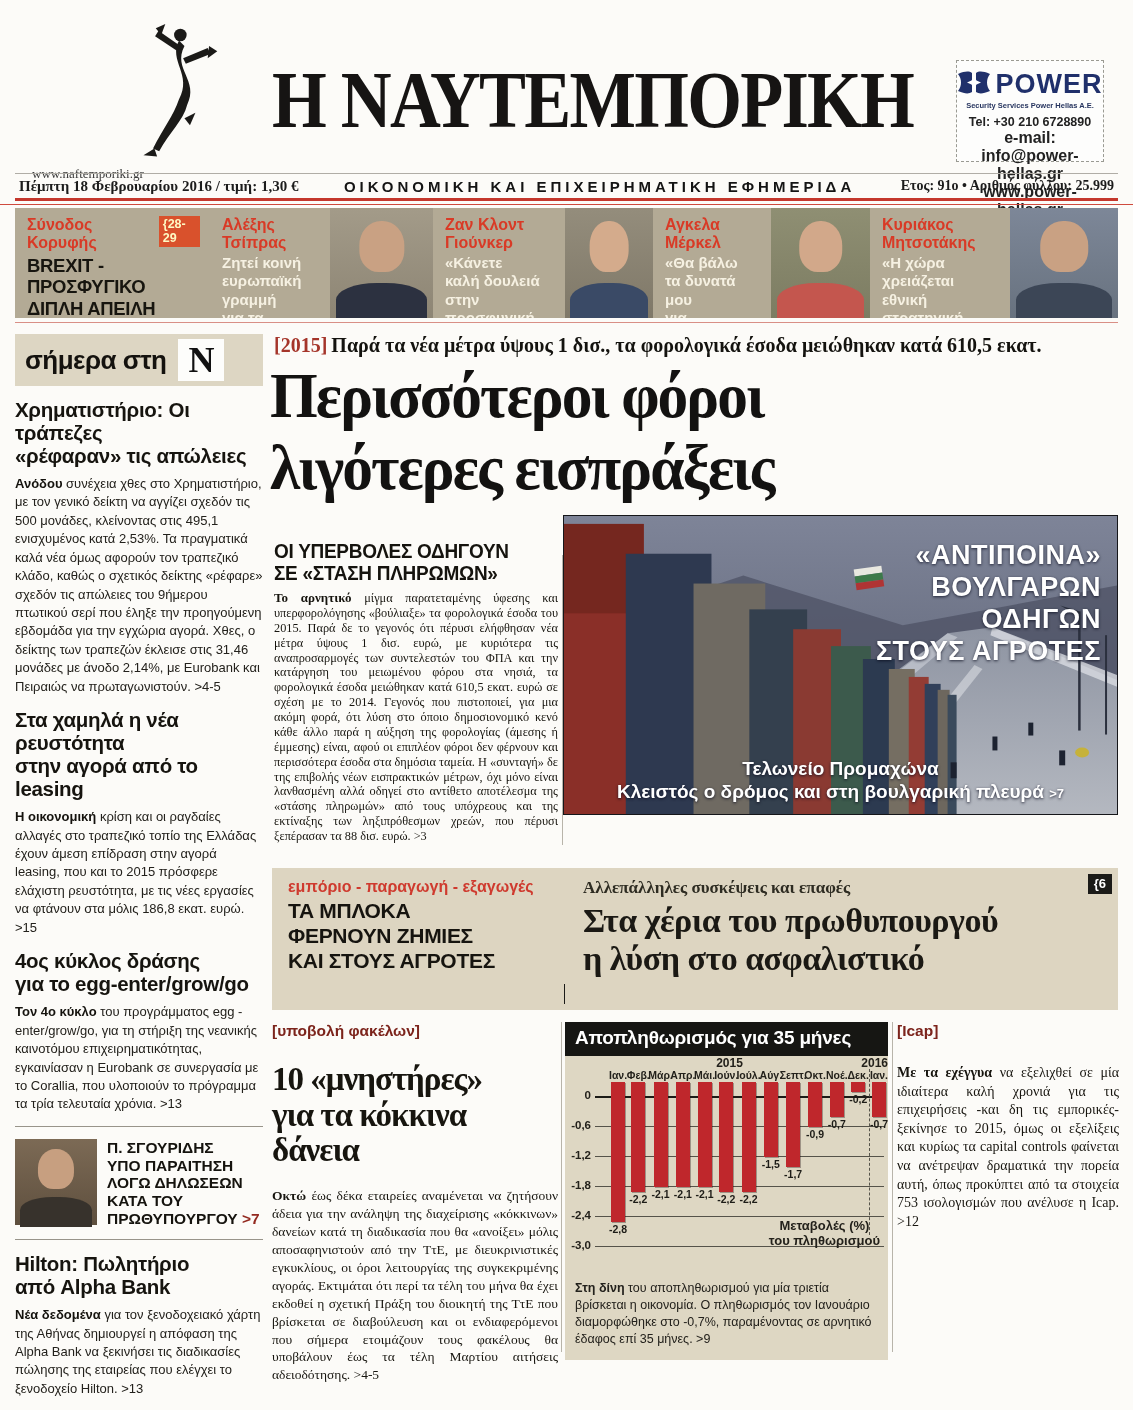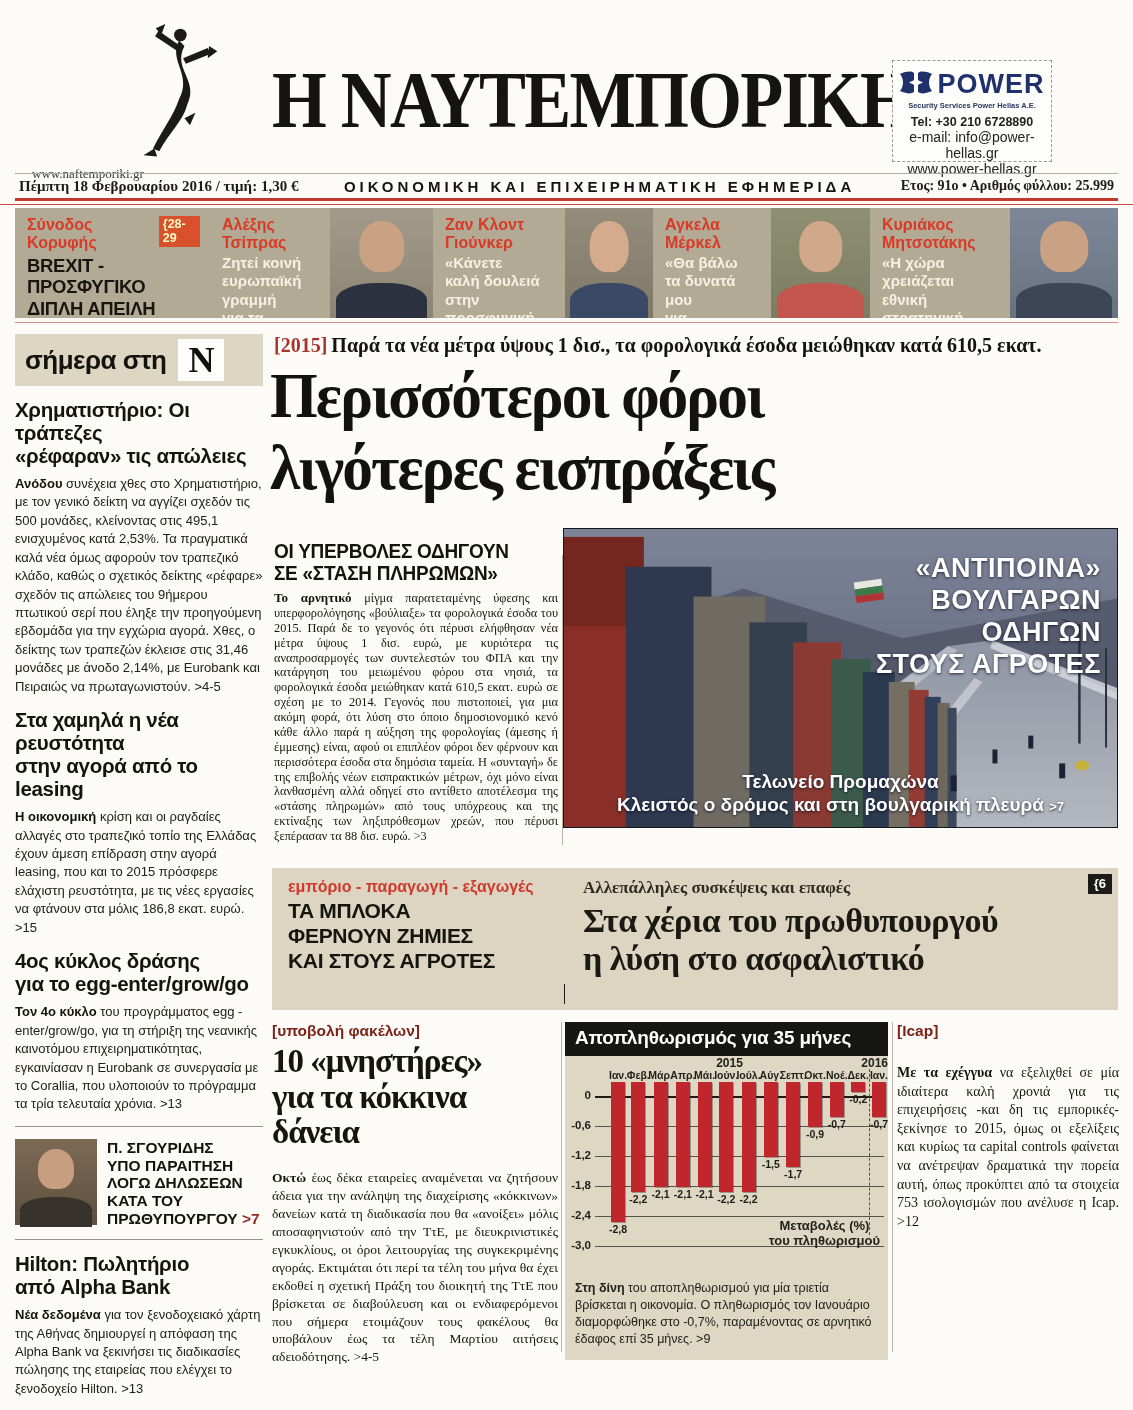--- a/index.html
+++ b/index.html
@@ -6,27 +6,27 @@
   body { background:#e9e7e2; font-family:"Liberation Sans",sans-serif; }
   .pre { white-space:pre-line; }
   #page { position:relative; width:1133px; height:1410px; margin:0 auto; background:#fcfbf8; overflow:hidden; }
 
   
   #website { position:absolute; left:32px; top:166px; font:13px "Liberation Serif",serif; color:#3a3a3a; }
   #hermes { position:absolute; left:138px; top:22px; }
   #masthead { position:absolute; left:230px; top:48px; width:700px; text-align:center;
     font-family:"Liberation Serif",serif; font-weight:700; font-size:80px; color:#161413;
     white-space:nowrap; transform:scaleX(.88); letter-spacing:-2px; line-height:1.3; }
-  #power-ad { position:absolute; left:892px; top:60px; width:160px; height:102px; border:1px dashed #9a9a92;
+  #power-ad { position:absolute; left:956px; top:60px; width:148px; height:102px; border:1px dashed #9a9a92;
     background:#fdfdfc; text-align:center; padding-top:8px; color:#1d2f6b; }
   #power-row { display:flex; align-items:center; justify-content:center; gap:4px; }
   #power-brand { font-size:27px; font-weight:700; letter-spacing:1px; color:#20306b; }
   #power-tag { font-size:7.5px; font-weight:700; color:#27355f; margin-top:1px; }
   #power-tel { font-size:12.5px; font-weight:700; color:#222; margin-top:5px; }
-  #power-email, #power-web { font-size:14px; font-weight:400; color:#222; }
+  #power-email, #power-web { font-size:16px; font-weight:700; color:#222; }
   #daterow { position:absolute; left:15px; right:15px; top:173px; height:28px;
     border-top:1px solid #b0ada6; border-bottom:3px solid #c4372c;
     display:flex; justify-content:space-between; align-items:center; padding:0 4px; }
   #dateline { font:700 15px "Liberation Serif",serif; color:#1c1c1c; }
   #paper-subtitle { font:700 15px "Liberation Sans",sans-serif; letter-spacing:4px; color:#141414; }
   #issue-info { font:700 14px "Liberation Serif",serif; color:#1c1c1c; }
 
   
   #teasers { position:absolute; left:15px; top:208px; width:1103px; height:110px; background:#b3aa95;
     display:flex; overflow:hidden; }
@@ -75,21 +75,21 @@
     transform:scaleX(.96); transform-origin:left top; }
   #lead-subhead { position:absolute; left:274px; top:540px; width:290px;
     font-size:20px; font-weight:800; color:#15130e; line-height:1.1; letter-spacing:-.3px;
     transform:scaleX(.95); transform-origin:left top; }
   #lead-body { position:absolute; left:274px; top:590px; width:284px;
     font:12.3px "Liberation Serif",serif; line-height:1.21; color:#17150f; text-align:justify; }
   #lead-body b { font-size:13px; }
   .vrule { position:absolute; width:0; border-left:1px solid #b8b4aa; }
 
   
-  #trucks { position:absolute; left:563px; top:528px; width:555px; height:300px; border:1px solid #15161a; }
+  #trucks { position:absolute; left:563px; top:515px; width:555px; height:300px; border:1px solid #15161a; }
   #trucks svg { display:block; width:100%; height:100%; }
   #trucks .ovl { position:absolute; right:16px; top:24px; text-align:right;
     font-size:27px; font-weight:800; color:#fff; line-height:1.18; letter-spacing:.5px;
     text-shadow:0 1px 3px rgba(10,12,30,.8); }
   #trucks .cap { position:absolute; left:0; right:0; bottom:10px; text-align:center;
     font-size:19px; font-weight:800; color:#fff; line-height:1.25; text-shadow:0 1px 3px rgba(10,12,30,.85); }
   #trucks .cap .pg { font-size:13px; font-weight:700; }
 
   
   .bandbox { position:absolute; top:868px; height:142px; background:#ddd5c1; }
@@ -99,21 +99,21 @@
   .badge-black { position:absolute; background:#1b1b18; color:#fff; font:700 13px "Liberation Sans",sans-serif; padding:2px 6px 3px; }
   #band-left .badge-black { right:6px; bottom:6px; }
   #band-right { left:565px; width:553px; padding:10px 18px; }
   #band-right .badge-black { right:6px; top:6px; }
   #band-right .bkick { font:700 17px "Liberation Serif",serif; color:#2e2c22; }
   #band-right .btitle { font:700 34px "Liberation Serif",serif; color:#1b1914; line-height:1.12; margin-top:4px; letter-spacing:-.5px; }
 
   
   .kick-brack { font-size:15.5px; font-weight:800; color:#7c241c; }
   #loans { position:absolute; left:272px; top:1022px; width:286px; }
-  #loans .ltitle { font:800 33px "Liberation Serif",serif; color:#17150f; line-height:1.08; margin-top:4px; letter-spacing:-1px; }
+  #loans .ltitle { font:800 33px "Liberation Serif",serif; color:#17150f; line-height:1.08; margin-top:22px; letter-spacing:-1px; }
   #loans .lbody { font:13.5px "Liberation Serif",serif; line-height:1.33; color:#17150f; text-align:justify; margin-top:18px; }
   #icap { position:absolute; left:897px; top:1022px; width:222px; }
   #icap .ltitle { font:800 30px "Liberation Serif",serif; color:#17150f; line-height:1.12; margin-top:4px; letter-spacing:-.5px; }
   #icap .lbody { font:14px "Liberation Serif",serif; line-height:1.33; color:#17150f; text-align:justify; margin-top:24px; }
 
   
   #chart { position:absolute; left:565px; top:1022px; width:323px; background:#ded7c3; }
   #chart-titlebar { background:#161613; color:#fff; font-size:19px; font-weight:800; padding:5px 10px 7px; letter-spacing:-.2px; }
   #chart-plot { position:relative; height:216px; }
   .cgrid { position:absolute; left:30px; right:4px; border-top:1px solid #55534a; }

